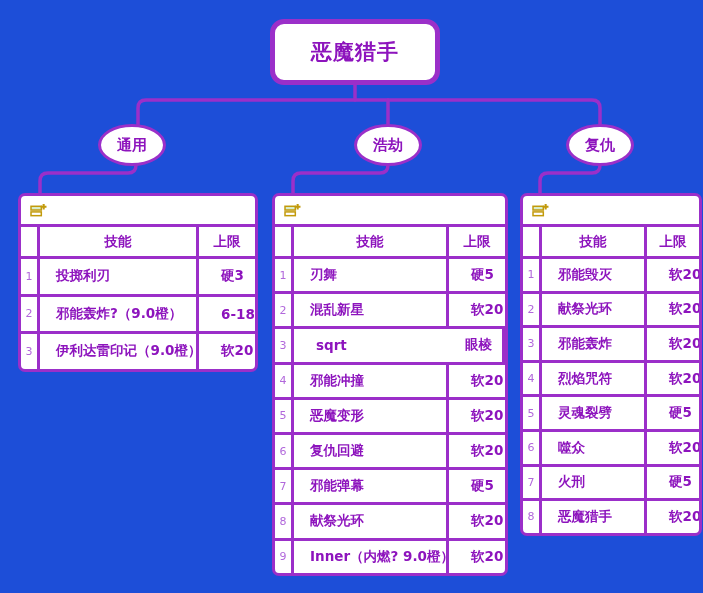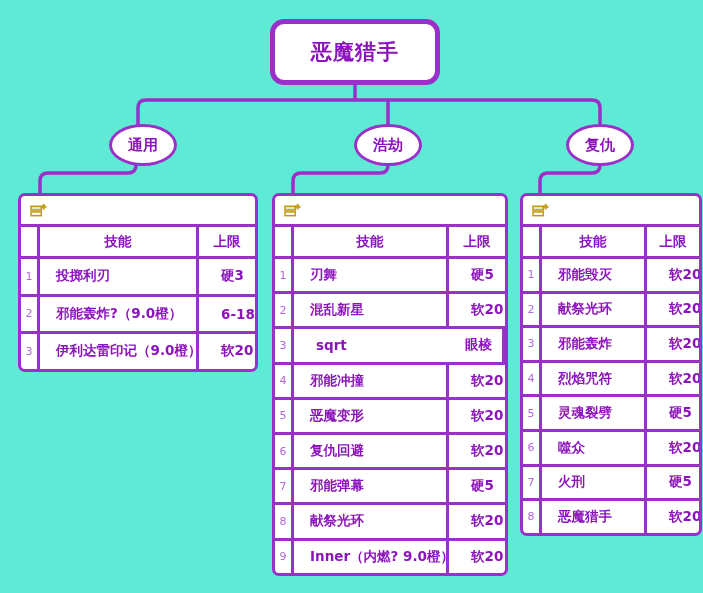--- a/index.html
+++ b/index.html
@@ -2,32 +2,32 @@
 <html><head>
 <meta charset="utf-8">
 <style>
   :root{
     --line:#9b2fc9;
     --text:#8d14bd;
     --rownum:#b168db;
   }
   html,body{margin:0;padding:0;background:#fff;}
   body{width:703px;height:593px;font-family:"DejaVu Sans","Liberation Sans",sans-serif;}
-  .canvas{position:relative;width:703px;height:593px;background:#5eead4;overflow:hidden;}
+  .canvas{position:relative;width:703px;height:593px;background:#1d4ed8;overflow:hidden;}
   .connectors{position:absolute;left:0;top:0;width:703px;height:593px;}
 
   .node-root{position:absolute;left:270px;top:19px;width:170px;height:66px;
     border:5px solid var(--line);border-radius:14px;background:#fff;box-sizing:border-box;
     display:flex;align-items:center;justify-content:center;
     font-weight:bold;font-size:21px;color:var(--text);letter-spacing:1px;}
   .node-branch{position:absolute;width:68px;height:42px;border:3px solid var(--line);
     border-radius:50%;background:#fff;box-sizing:border-box;
     display:flex;align-items:center;justify-content:center;
     font-weight:bold;font-size:15px;color:var(--text);}
-  #branch-0{left:109px;top:124px;}
+  #branch-0{left:98px;top:124px;}
   #branch-1{left:354px;top:124px;}
   #branch-2{left:566px;top:124px;}
 
   .tbl{position:absolute;border:3px solid var(--line);border-radius:7px;background:#fff;
     box-sizing:border-box;color:var(--text);text-align:right;}
   #tbl-0{left:18px;top:193px;width:240px;--rh:34.5px;--limw:56px;}
   #tbl-1{left:272px;top:193px;width:236px;--rh:32.2px;--limw:56px;}
   #tbl-2{left:520px;top:193px;width:182px;--rh:31.6px;--limw:52px;}
 
   .toolbar{height:28px;border-bottom:3px solid var(--line);display:flex;align-items:center;padding-left:9px;}

